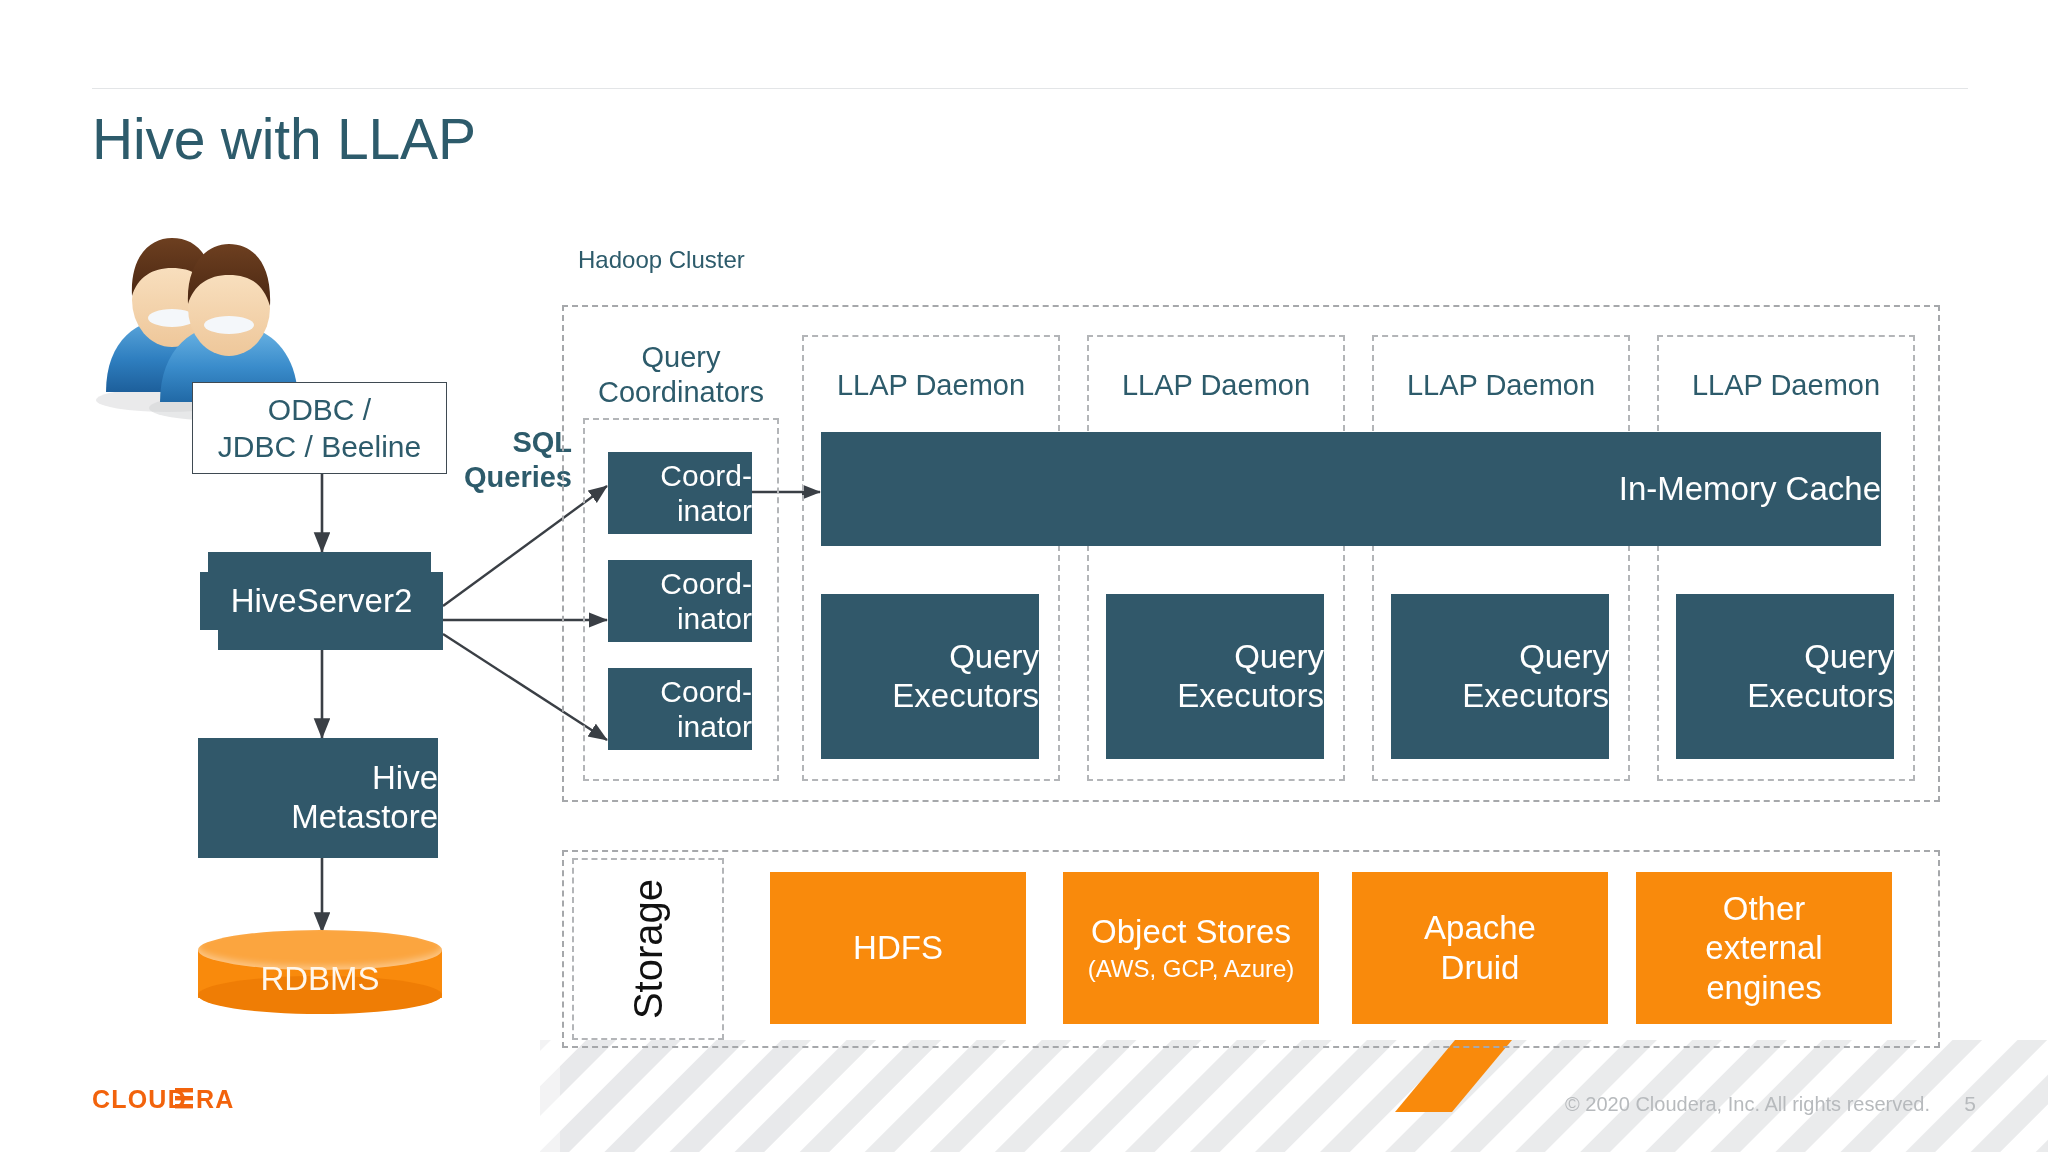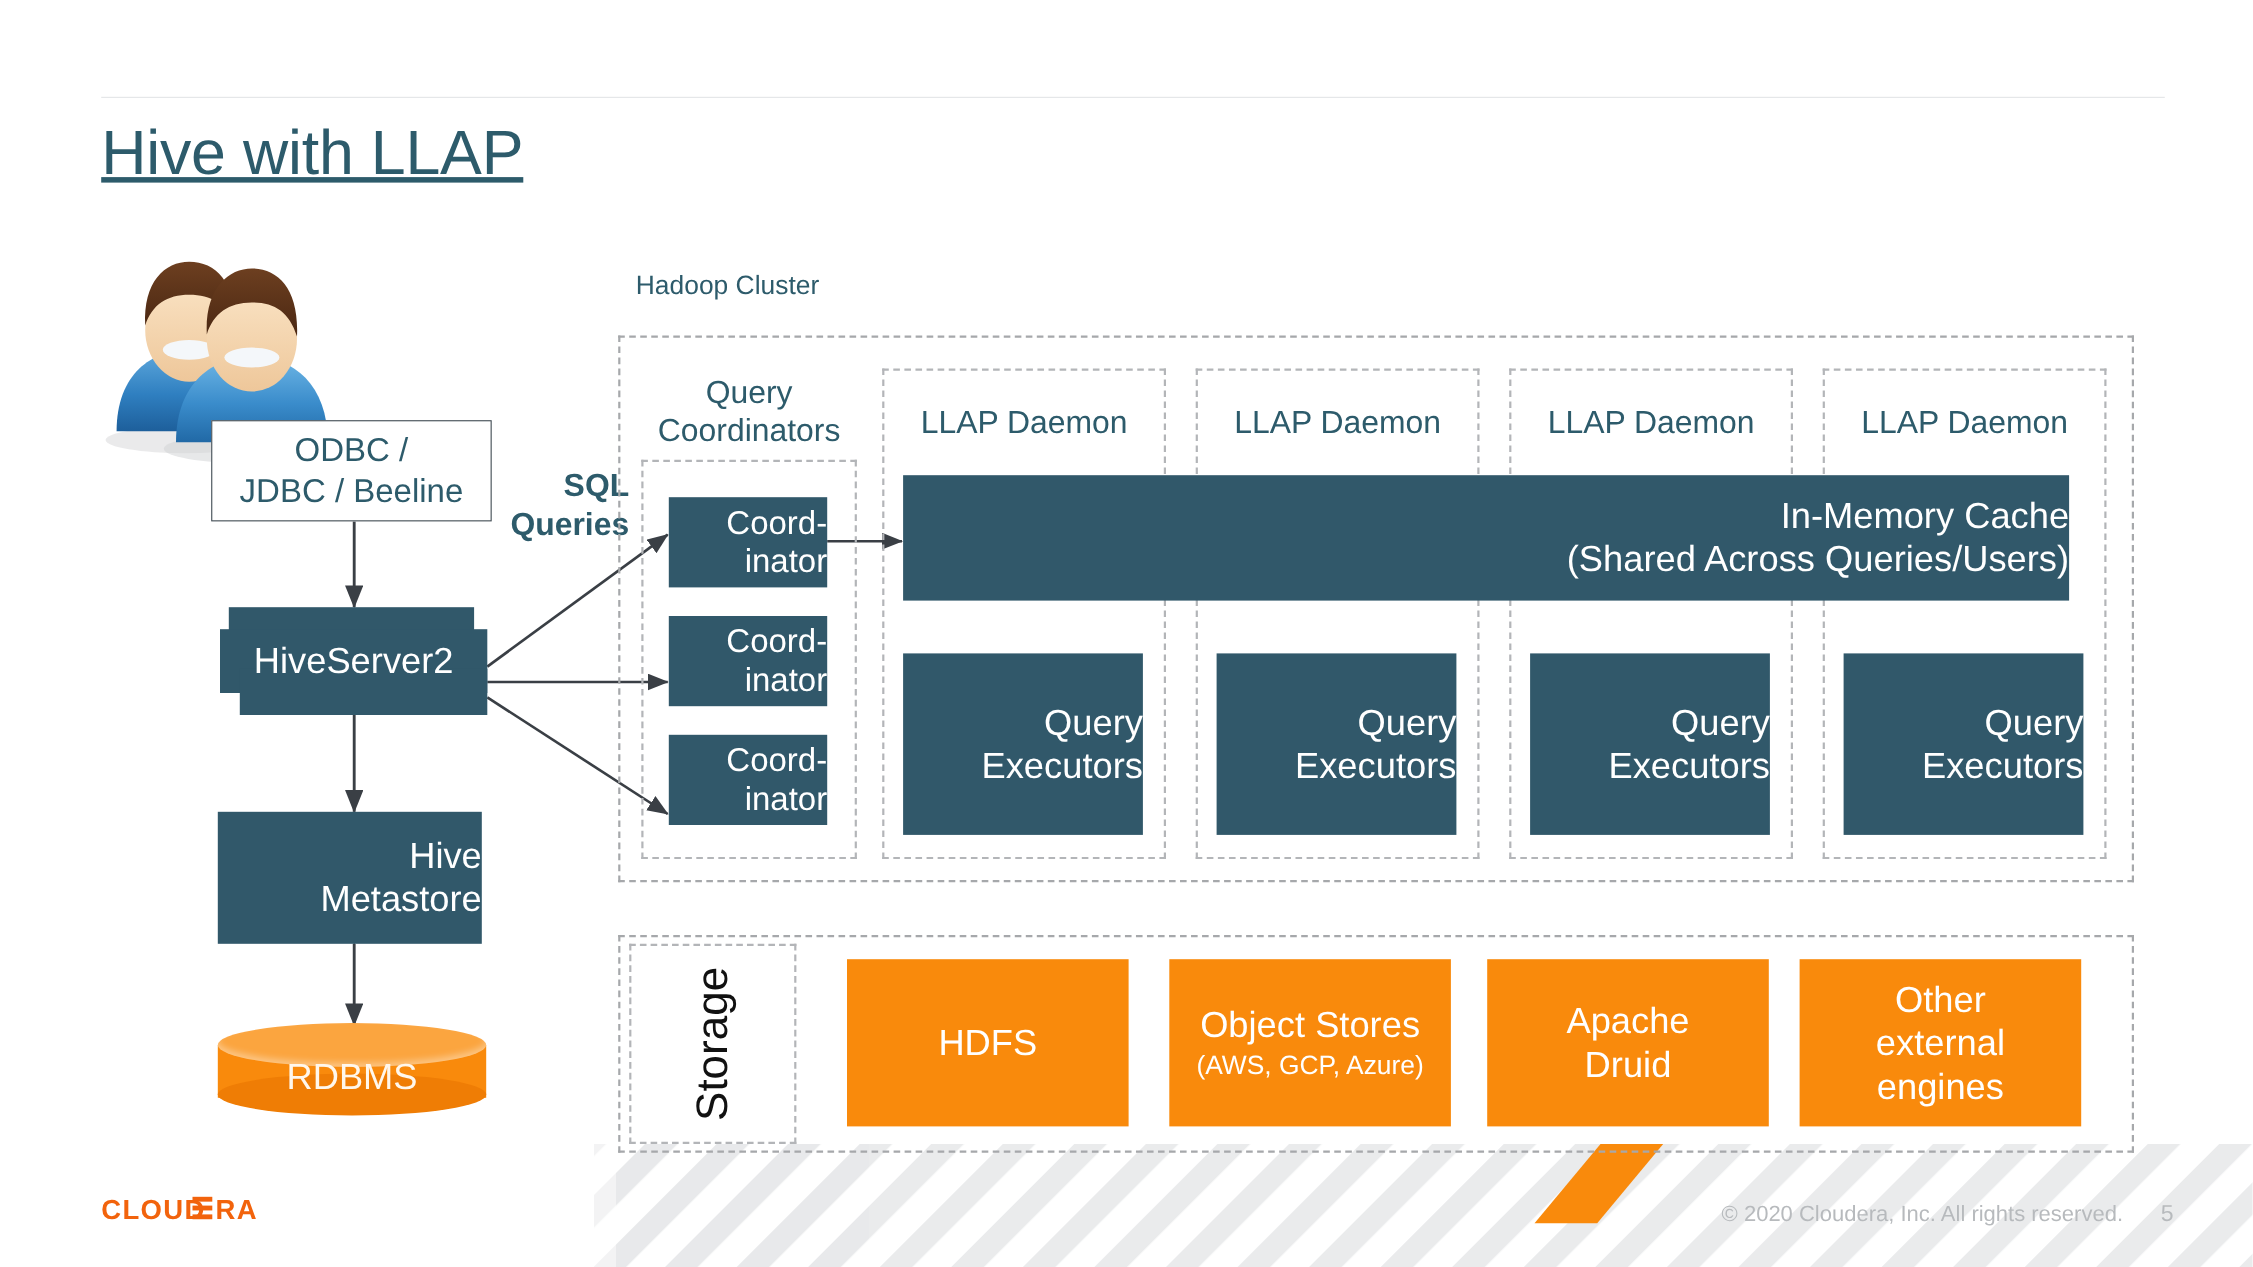--- a/index.html
+++ b/index.html
@@ -10,21 +10,21 @@
     overflow:hidden;
     position:relative;
   }
   .slide{position:absolute;inset:0;width:2048px;height:1152px;background:#fff;}
 
   
   .top-rule{position:absolute;left:92px;top:88px;width:1876px;height:1px;background:#e3e5e7;}
   .slide-title{
     position:absolute;left:92px;top:108px;
     font-size:57px;color:#2d5b6b;letter-spacing:-0.2px;
-    font-weight:400;line-height:1.1;white-space:nowrap;text-decoration:underline;
+    font-weight:400;line-height:1.1;white-space:nowrap;
   }
 
   
   .lbl{position:absolute;color:#2d5b6b;font-size:29px;line-height:1.22;white-space:nowrap;}
   .lbl.c{text-align:center;}
 
   
   .teal{
     position:absolute;background:#31586a;color:#ffffff;
     display:flex;align-items:flex-end;justify-content:center;
@@ -207,21 +207,20 @@
   <div class="dash-in" style="left:1372px;top:335px;width:258px;height:446px;"></div>
   <div class="dash-in" style="left:1657px;top:335px;width:258px;height:446px;"></div>
 
   <div class="lbl c" style="left:802px;top:368px;width:258px;text-align:center;">LLAP Daemon</div>
   <div class="lbl c" style="left:1087px;top:368px;width:258px;text-align:center;">LLAP Daemon</div>
   <div class="lbl c" style="left:1372px;top:368px;width:258px;text-align:center;">LLAP Daemon</div>
   <div class="lbl c" style="left:1657px;top:368px;width:258px;text-align:center;">LLAP Daemon</div>
 
   <div class="teal" style="left:821px;top:432px;width:1060px;height:114px;flex-direction:column;font-size:33px;">
     <span>In-Memory Cache</span>
-    <span>(Shared Across Queries/Users)</span>
   </div>
 
   <div class="teal" style="left:821px;top:594px;width:218px;height:165px;flex-direction:column;font-size:33px;">
     <span>Query</span>
     <span>Executors</span>
   </div>
   <div class="teal" style="left:1106px;top:594px;width:218px;height:165px;flex-direction:column;font-size:33px;">
     <span>Query</span>
     <span>Executors</span>
   </div>

